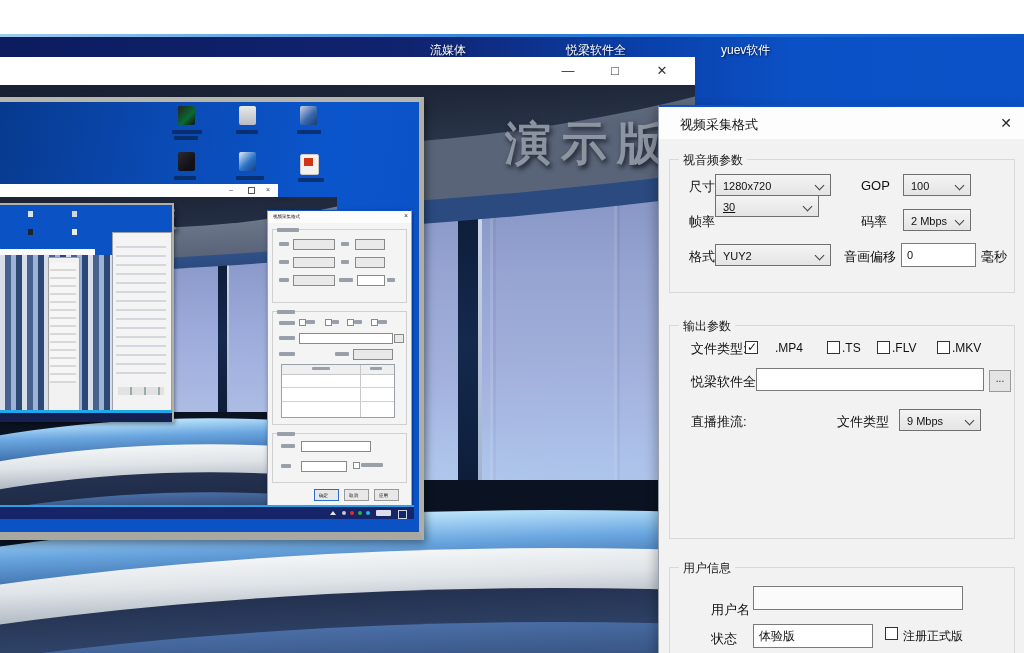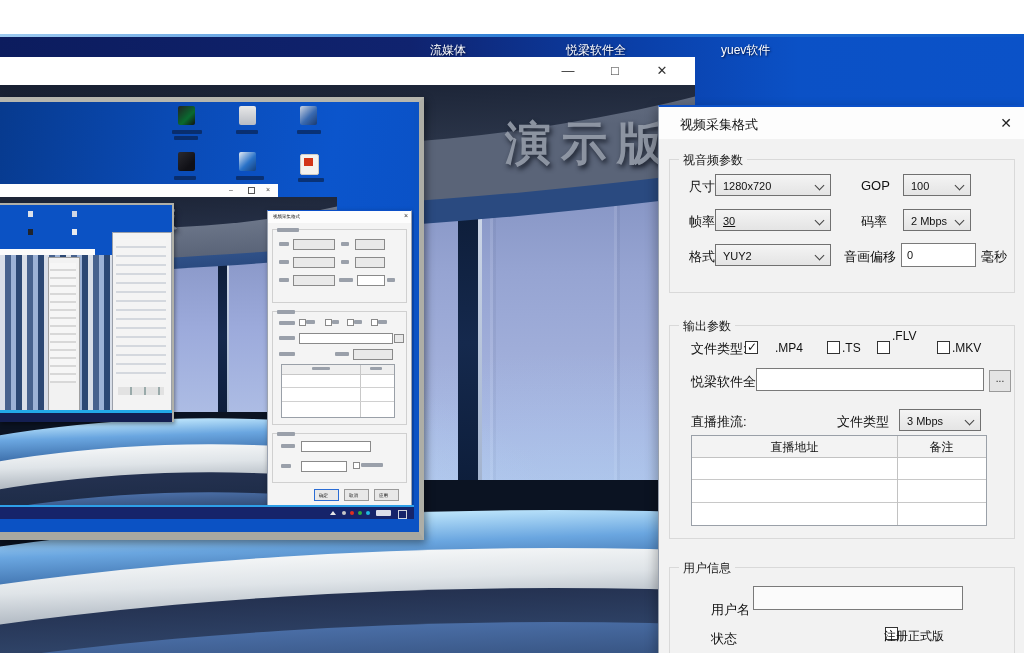--- a/index.html
+++ b/index.html
@@ -270,65 +270,56 @@
 
   <div class="gbox" style="left:10px;top:52px;width:344px;height:132px;">
     <span class="glabel">视音频参数</span>
   </div>
   <span class="lbl" style="left:30px;top:71px;">尺寸</span>
   <div class="combo" style="left:56px;top:67px;width:116px;"><span>1280x720</span><span class="chev"></span></div>
   <span class="lbl" style="left:202px;top:71px;">GOP</span>
   <div class="combo" style="left:244px;top:67px;width:68px;"><span>100</span><span class="chev"></span></div>
 
   <span class="lbl" style="left:30px;top:106px;">帧率</span>
-  <div class="combo" style="left:56px;top:102px;width:116px;text-decoration:underline;"><span>30</span><span class="chev"></span></div>
+  <div class="combo" style="left:56px;top:88px;width:104px;text-decoration:underline;"><span>30</span><span class="chev"></span></div>
   <span class="lbl" style="left:202px;top:106px;">码率</span>
   <div class="combo" style="left:244px;top:102px;width:68px;"><span>2 Mbps</span><span class="chev"></span></div>
 
   <span class="lbl" style="left:30px;top:141px;">格式</span>
   <div class="combo" style="left:56px;top:137px;width:116px;"><span>YUY2</span><span class="chev"></span></div>
   <span class="lbl" style="left:185px;top:141px;">音画偏移</span>
   <div class="inp" style="left:242px;top:136px;width:75px;height:24px;line-height:22px;">0</div>
   <span class="lbl" style="left:322px;top:141px;">毫秒</span>
 
   <div class="gbox" style="left:10px;top:218px;width:344px;height:212px;">
     <span class="glabel">输出参数</span>
   </div>
   <span class="lbl" style="left:32px;top:233px;">文件类型:</span>
   <div class="cb" style="left:86px;top:234px;">
       <span class="tick">✓</span>
     </div>
   <span class="cb-text" style="left:116px;top:234px;">.MP4</span>
   <div class="cb" style="left:168px;top:234px;"></div>
   <span class="cb-text" style="left:183px;top:234px;">.TS</span>
   <div class="cb" style="left:218px;top:234px;"></div>
-  <span class="cb-text" style="left:233px;top:222px;">.FLV</span>
+  <span class="cb-text" style="left:233px;top:234px;">.FLV</span>
   <div class="cb" style="left:278px;top:234px;"></div>
   <span class="cb-text" style="left:293px;top:234px;">.MKV</span>
 
   <span class="lbl" style="left:32px;top:266px;">悦梁软件全:</span>
   <div class="inp" style="left:97px;top:261px;width:228px;height:23px;line-height:21px;"></div>
   <div class="browse" style="left:330px;top:263px;">...</div>
 
   <span class="lbl" style="left:32px;top:306px;">直播推流:</span>
   <span class="lbl" style="left:178px;top:306px;">文件类型</span>
-  <div class="combo" style="left:240px;top:302px;width:82px;"><span>3 Mbps</span><span class="chev"></span></div>
-
-  <div class="tbl">
-    <div class="tbl-head">
-      <span class="th" style="left:0;width:205px;">直播地址</span>
-      <span class="th" style="left:205px;width:89px;">备注</span>
-    </div>
-    <div class="tr" style="top:21px;"></div>
-    <div class="tr" style="top:44px;"></div>
-    <div class="tr" style="top:67px;border-bottom:none;"></div>
-    <div class="tbl-vline"></div>
-  </div>
+  <div class="combo" style="left:240px;top:302px;width:82px;"><span>9 Mbps</span><span class="chev"></span></div>
+
 
   <div class="gbox" style="left:10px;top:460px;width:344px;height:96px;border-bottom:none;">
     <span class="glabel">用户信息</span>
   </div>
   <span class="lbl" style="left:52px;top:494px;">用户名</span>
   <div class="inp" style="left:94px;top:479px;width:210px;height:24px;line-height:22px;background:#fbfbfb;"></div>
   <span class="lbl" style="left:52px;top:523px;">状态</span>
+  <div class="inp" style="left:94px;top:517px;width:120px;height:24px;line-height:22px;font-size:12px;">体验版</div>
   <div class="cb" style="left:226px;top:520px;"></div>
-  <span class="cb-text" style="left:225px;top:521px;">注册正式版</span>
+  <span class="cb-text" style="left:244px;top:521px;">注册正式版</span>
 </div>
 
 </body></html>

